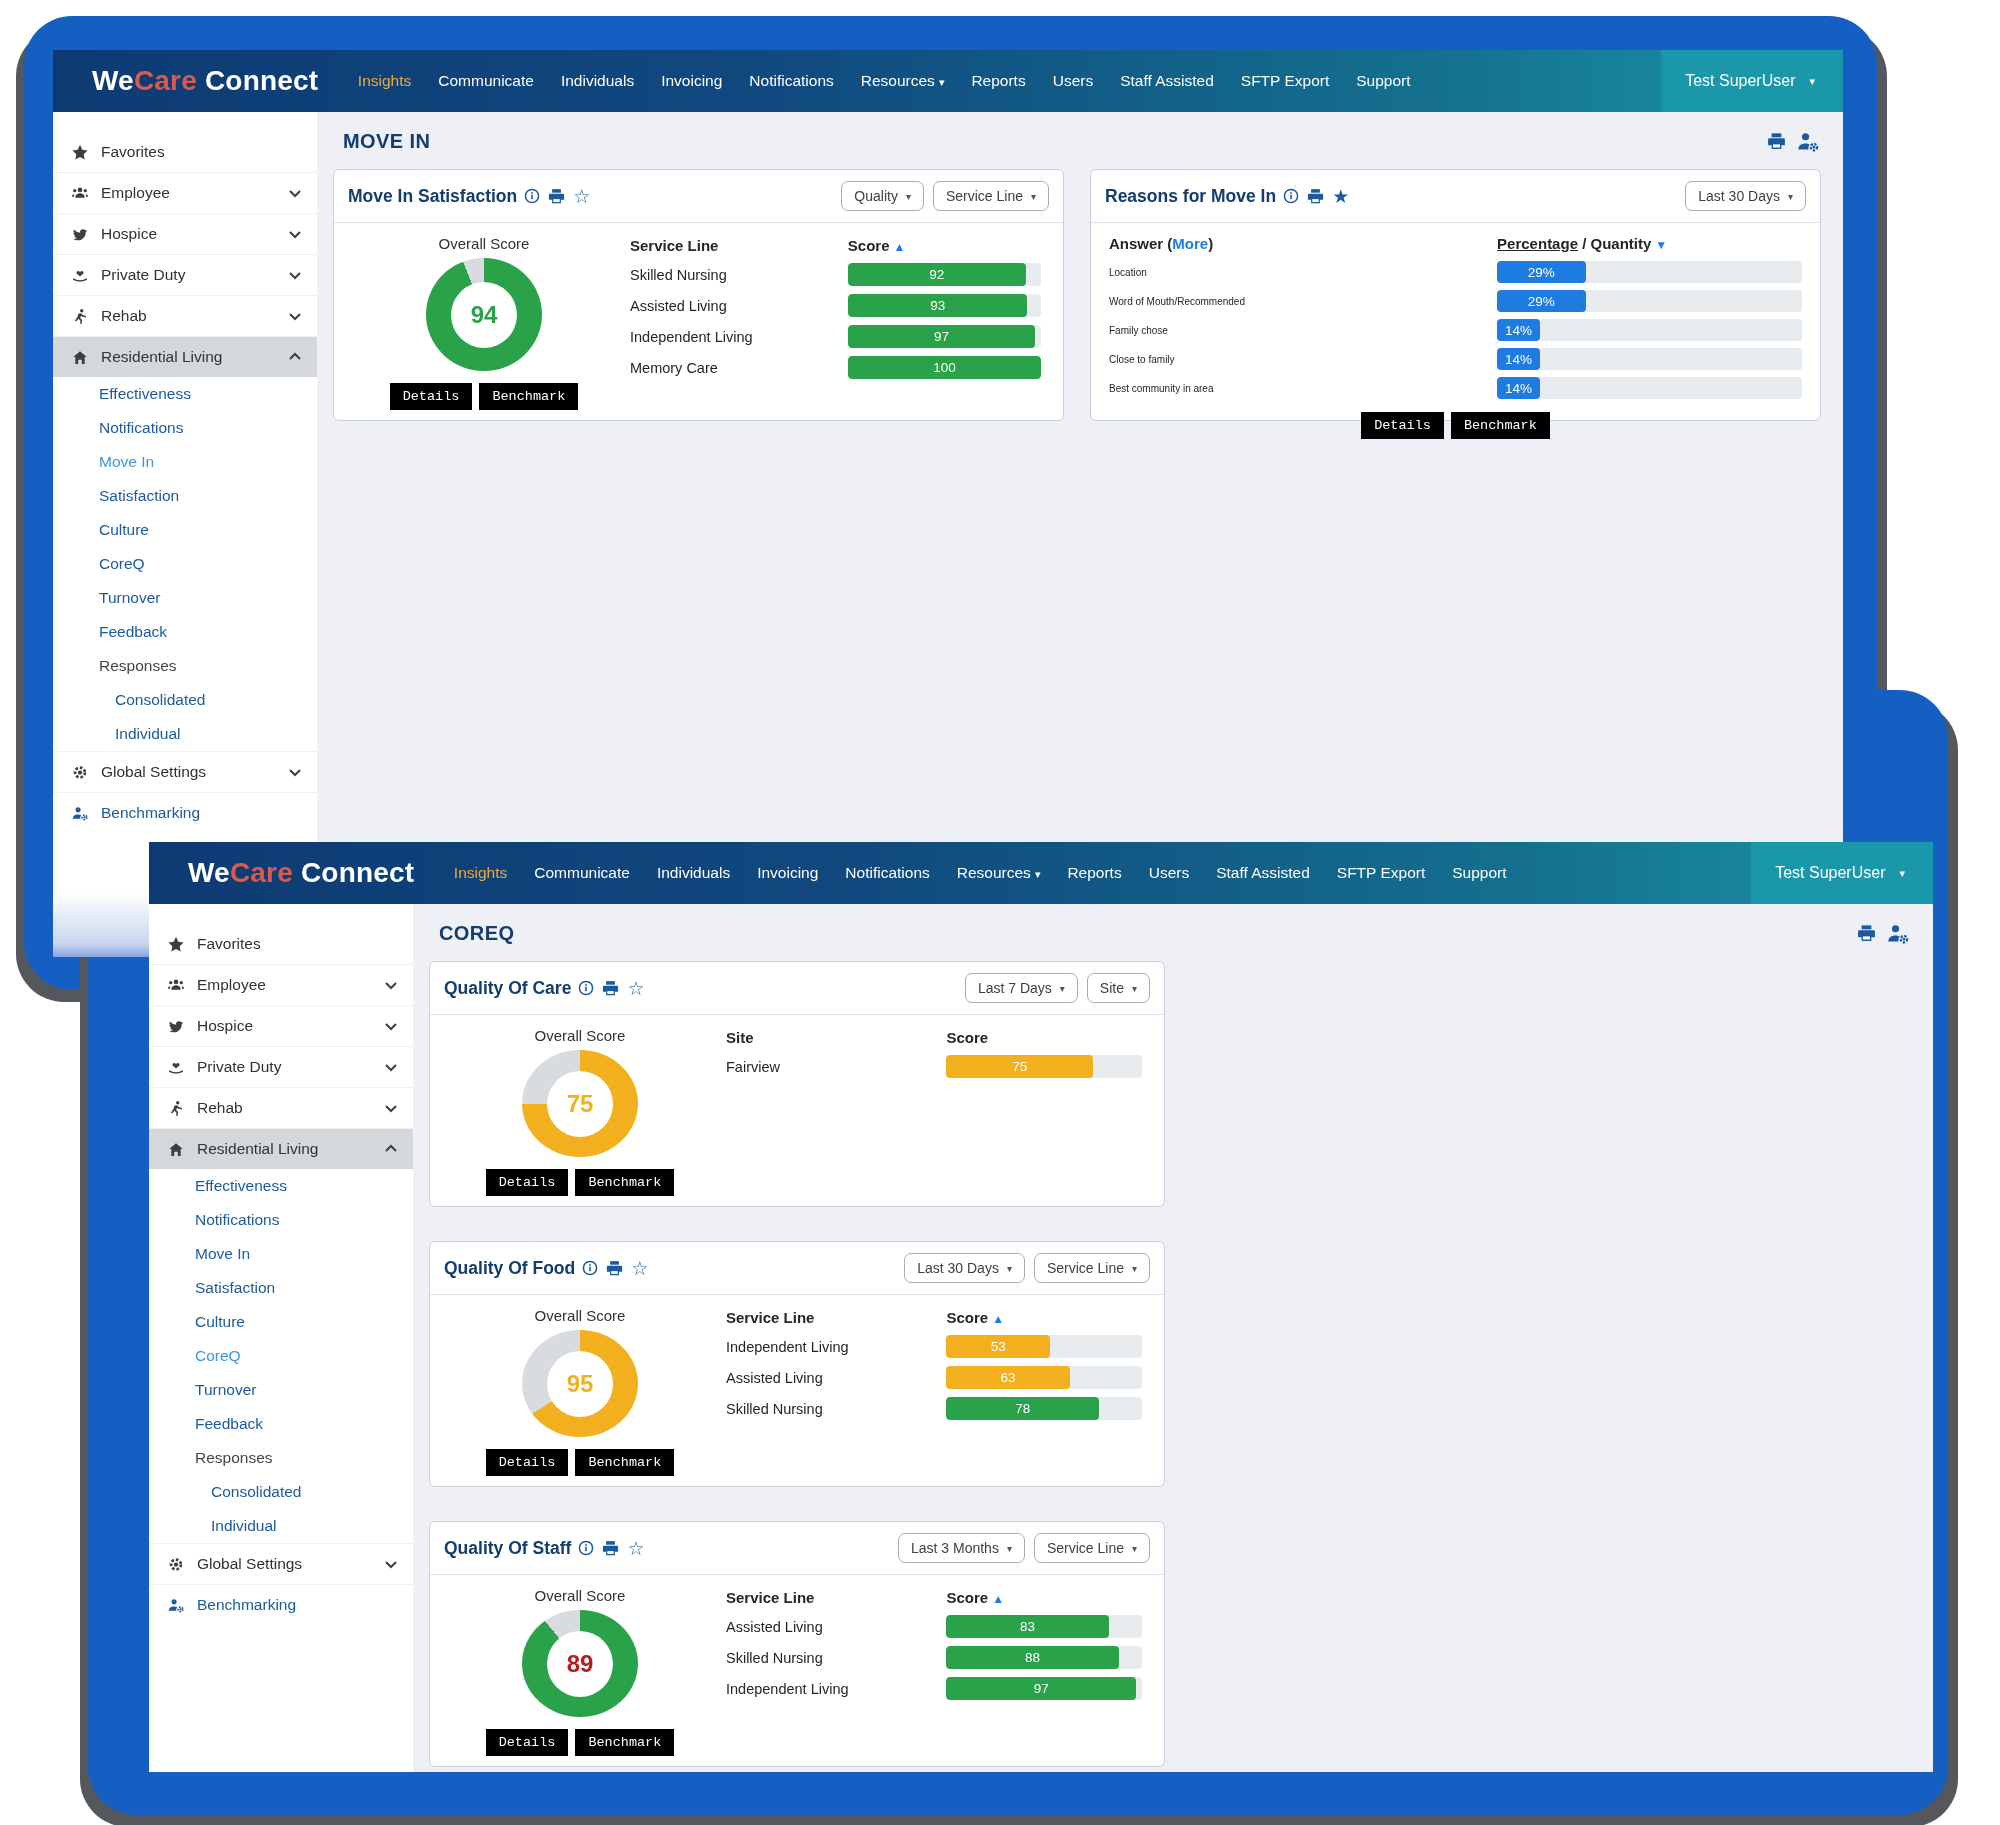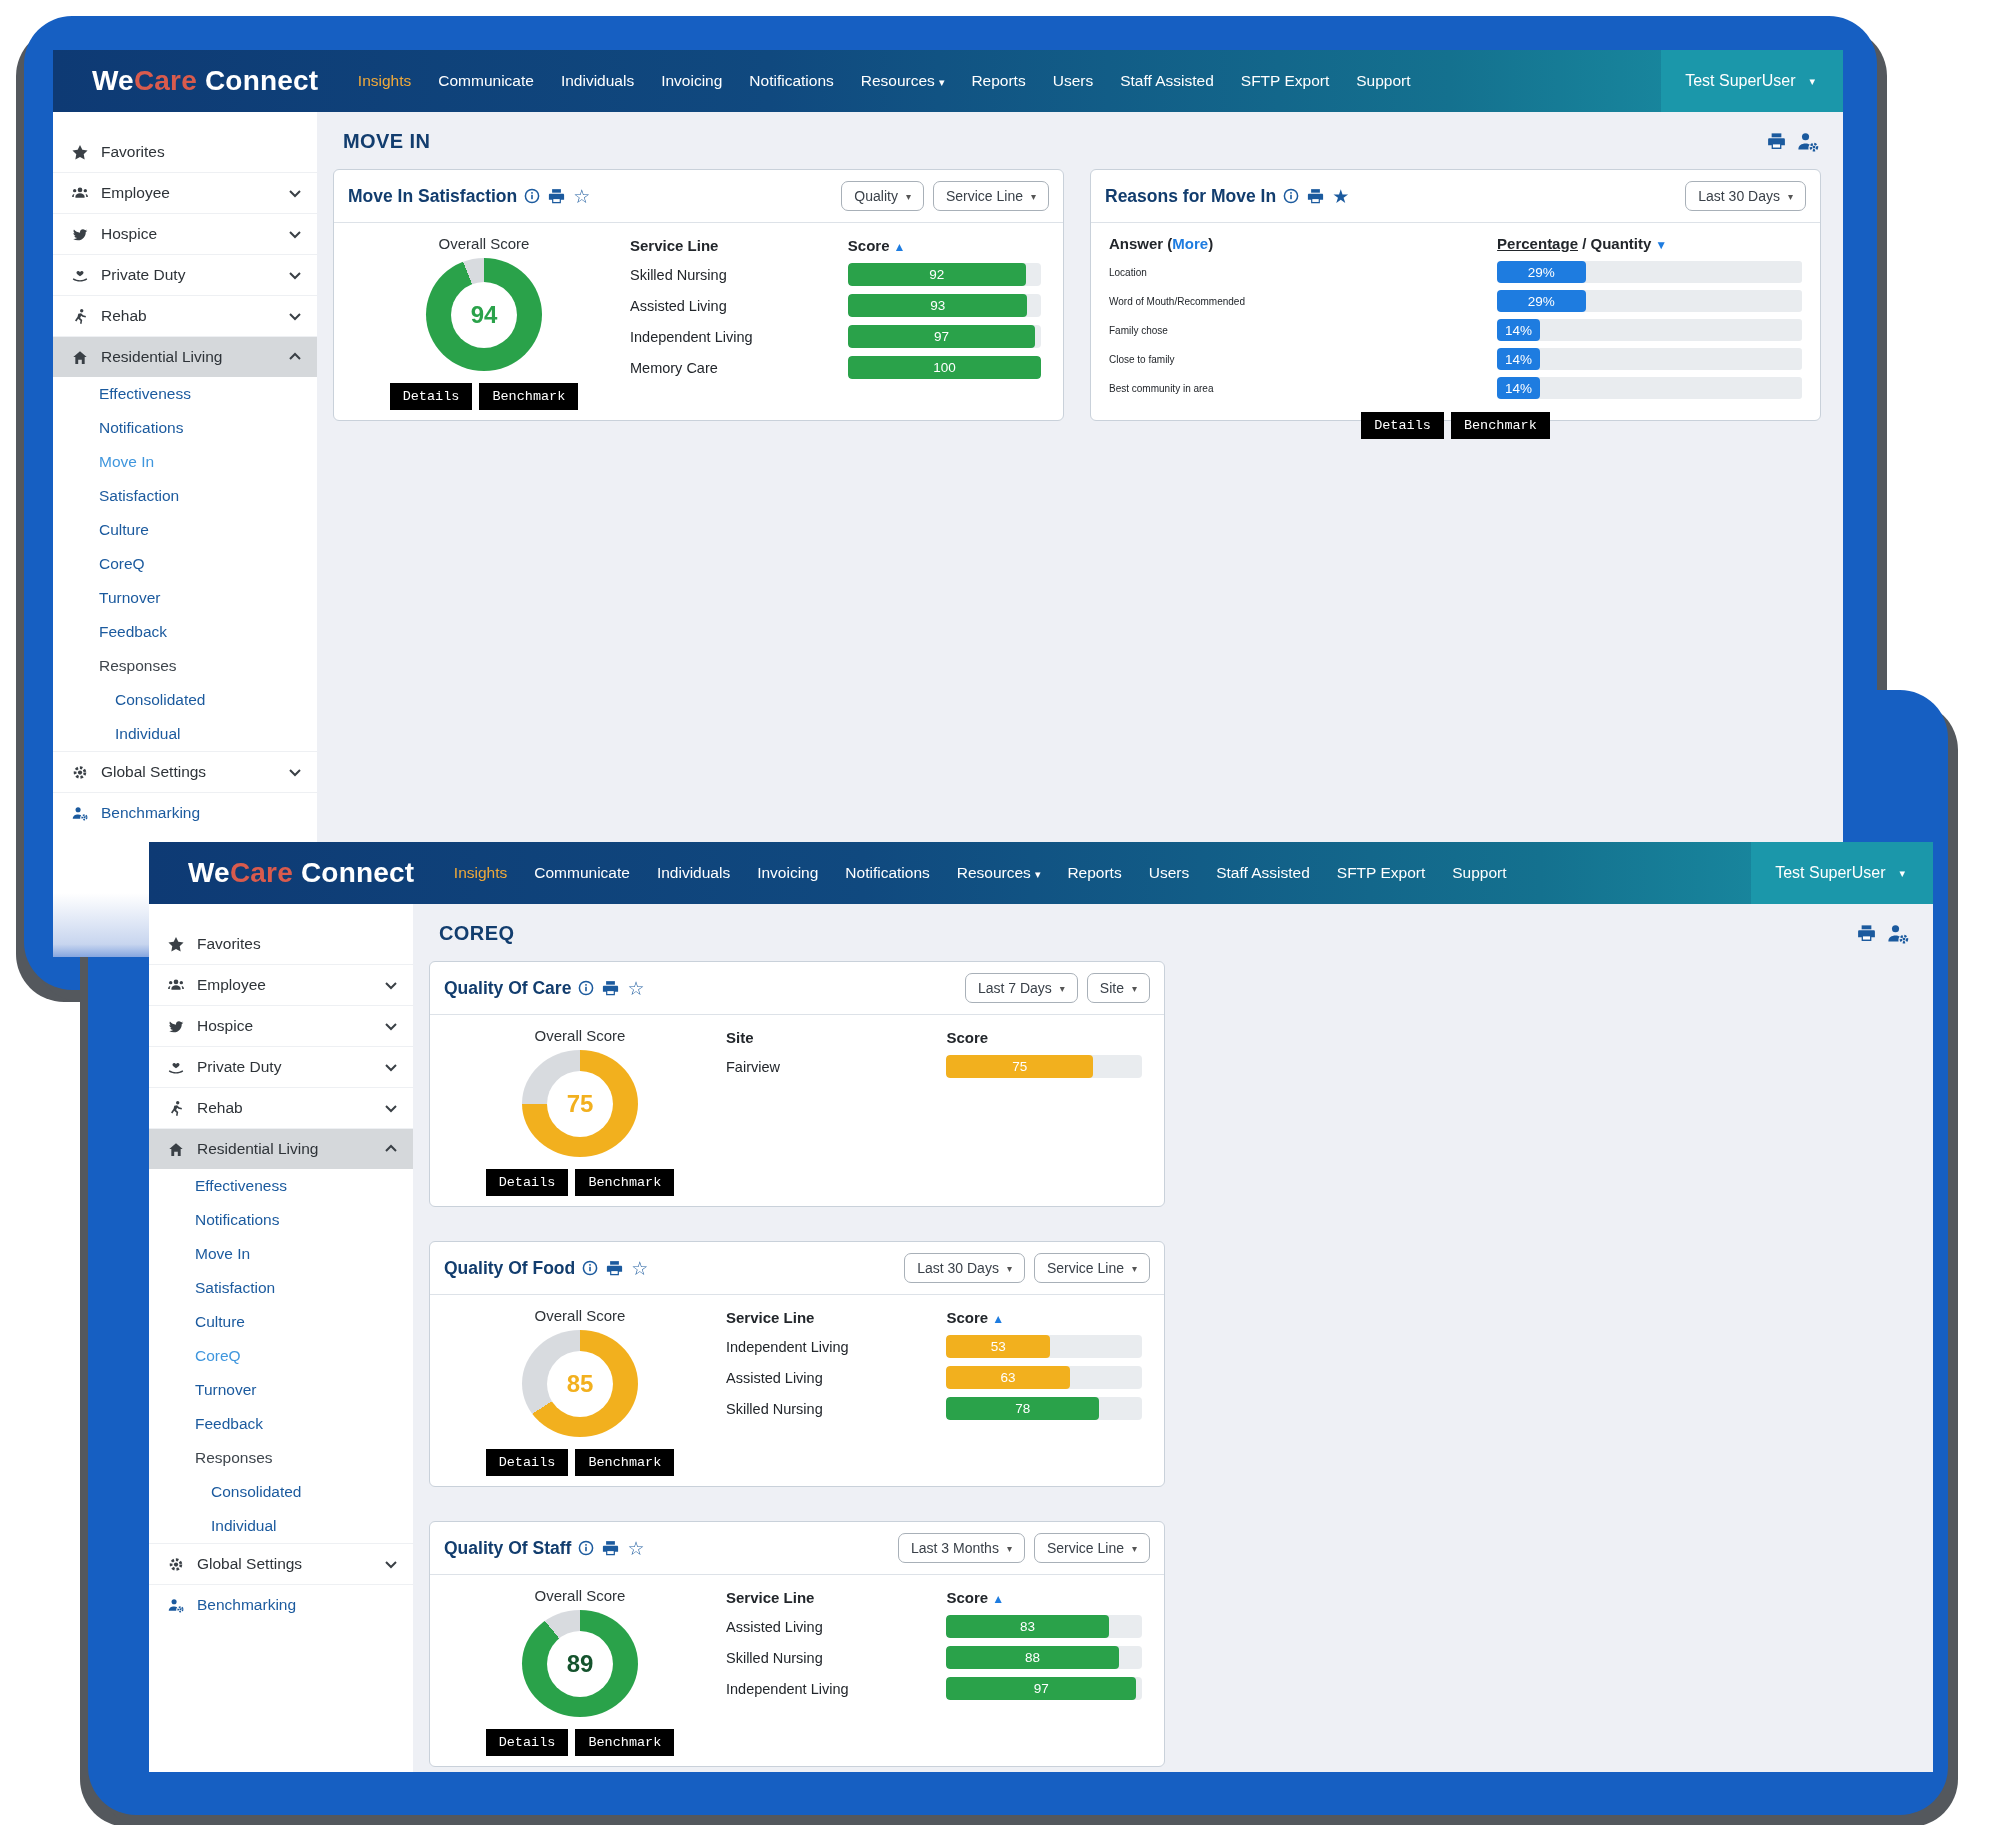--- a/index.html
+++ b/index.html
@@ -595,21 +595,21 @@
                     <span>Service Line</span>
                     <span class="caret">▾</span>
                   </button>
               </span>
             </div>
             <div class="card-body">
               <div class="donut-col">
                 <span class="ov-label">Overall Score</span>
                 <div class="donut" style="background: conic-gradient(rgb(242, 176, 30) 66%, rgb(216, 219, 223) 0deg);">
                   <div class="hole">
-                      <span class="dval" style="color: rgb(242, 176, 30);">85</span>
+                      <span class="dval" style="color: rgb(242, 176, 30);">95</span>
                     </div>
                 </div>
                 <div class="gray-btns">
                   <button class="gbtn">Details</button>
                   <button class="gbtn">Benchmark</button>
                 </div>
               </div>
               <div class="list-col">
                 <div class="list-head">
                   <span class="lh-label">Service Line</span>
@@ -662,21 +662,21 @@
                     <span>Service Line</span>
                     <span class="caret">▾</span>
                   </button>
               </span>
             </div>
             <div class="card-body">
               <div class="donut-col">
                 <span class="ov-label">Overall Score</span>
                 <div class="donut" style="background: conic-gradient(rgb(42, 162, 74) 89%, rgb(216, 219, 223) 0deg);">
                   <div class="hole">
-                      <span class="dval" style="color: #14532d;">89</span>
+                      <span class="dval" style="color: #b91c1c;">89</span>
                     </div>
                 </div>
                 <div class="gray-btns">
                   <button class="gbtn">Details</button>
                   <button class="gbtn">Benchmark</button>
                 </div>
               </div>
               <div class="list-col">
                 <div class="list-head">
                   <span class="lh-label">Service Line</span>

